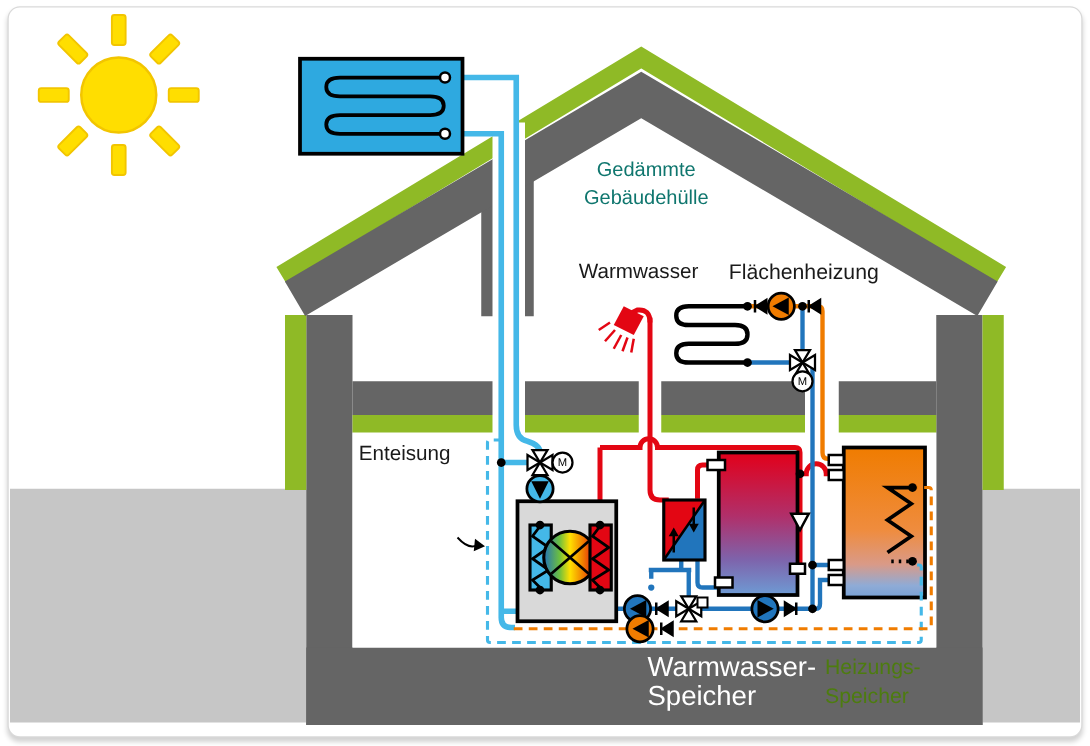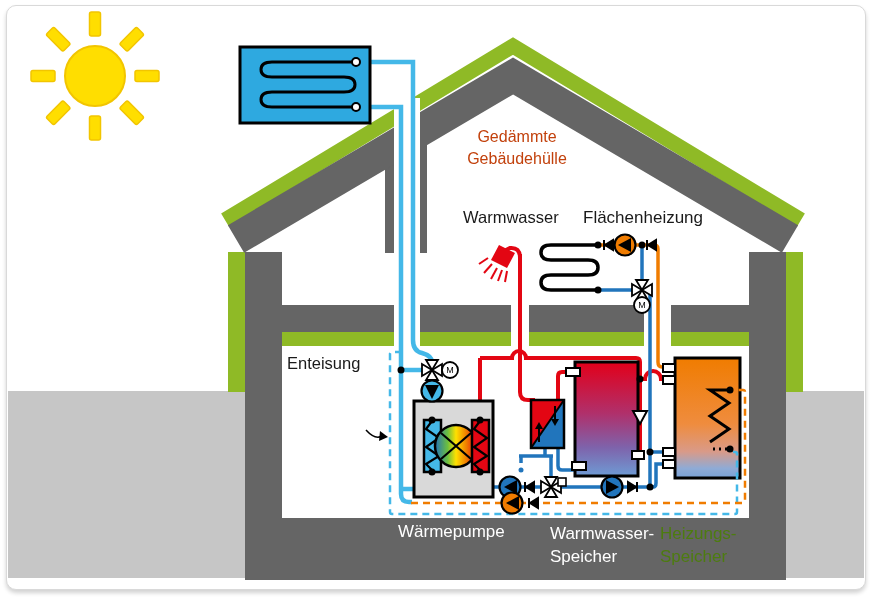--- a/index.html
+++ b/index.html
@@ -3,26 +3,26 @@
 <meta charset="utf-8">
 <style>
   html,body{margin:0;padding:0;background:#fff;}
   #stage{position:relative;width:872px;height:597px;font-family:"Liberation Sans",sans-serif;overflow:hidden;}
   #card{position:absolute;left:6px;top:5px;width:858px;height:583px;background:#ffffff;
         border:1px solid #d9d9d9;border-radius:10px;box-shadow:0 3px 4px rgba(0,0,0,0.18);}
   svg{position:absolute;left:0;top:0;}
   .lbl{position:absolute;color:#1a1a1a;white-space:nowrap;}
   .lbl div{white-space:nowrap;}
   #lbl-pvt{left:234px;top:130px;font-size:15.5px;}
-  #lbl-env{left:437px;top:126px;width:160px;text-align:center;color:#c2410c;font-size:16px;line-height:22px;}
+  #lbl-env{left:437px;top:126px;width:160px;text-align:center;color:#0f766e;font-size:16px;line-height:22px;}
   #lbl-ww{left:463px;top:208px;font-size:16.5px;}
   #lbl-fh{left:583px;top:208px;font-size:17px;}
   #lbl-opt{left:287px;top:351px;font-size:16.5px;line-height:25px;}
   #lbl-wp{left:398px;top:522px;color:#fff;font-size:17px;}
-  #lbl-wws{left:518px;top:522px;color:#fff;font-size:17px;line-height:23px;margin-left:32px;}
+  #lbl-wws{left:518px;top:522px;color:#fff;font-size:22px;line-height:23px;}
   #lbl-hzs{left:660px;top:522px;color:#4d7c0f;font-size:17px;line-height:23px;}
   .mtxt{font-size:9px;fill:#000;}
 </style>
 </head>
 <body>
 
 <div id="stage">
   <div id="card"></div>
 
   <svg width="872" height="597" viewBox="0 0 872 597">
@@ -293,21 +293,20 @@
 
   <div class="lbl" id="lbl-env">
     <div>Gedämmte</div>
     <div>Gebäudehülle</div>
   </div>
   <div class="lbl" id="lbl-ww">Warmwasser</div>
   <div class="lbl" id="lbl-fh">Flächenheizung</div>
   <div class="lbl" id="lbl-opt">
     <div>Enteisung</div>
   </div>
-  <div class="lbl" id="lbl-wp">Wärmepumpe</div>
   <div class="lbl" id="lbl-wws">
     <div>Warmwasser-</div>
     <div>Speicher</div>
   </div>
   <div class="lbl" id="lbl-hzs">
     <div>Heizungs-</div>
     <div>Speicher</div>
   </div>
 </div>
 

